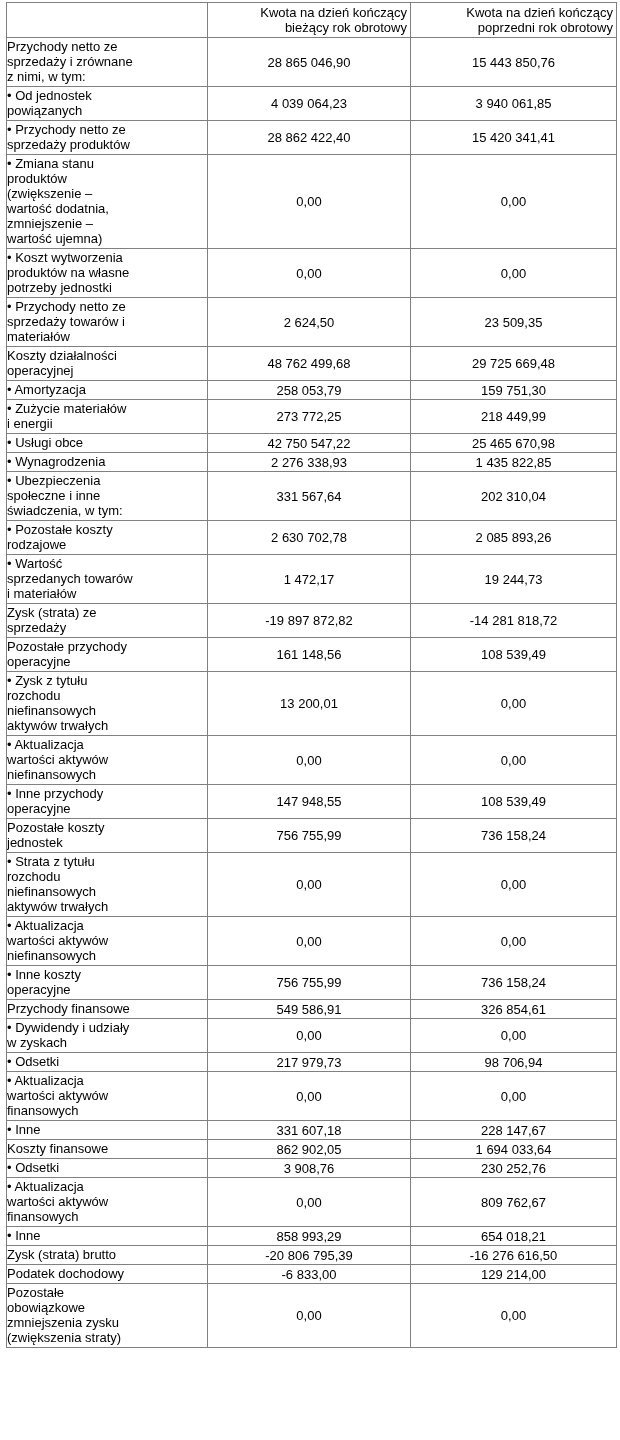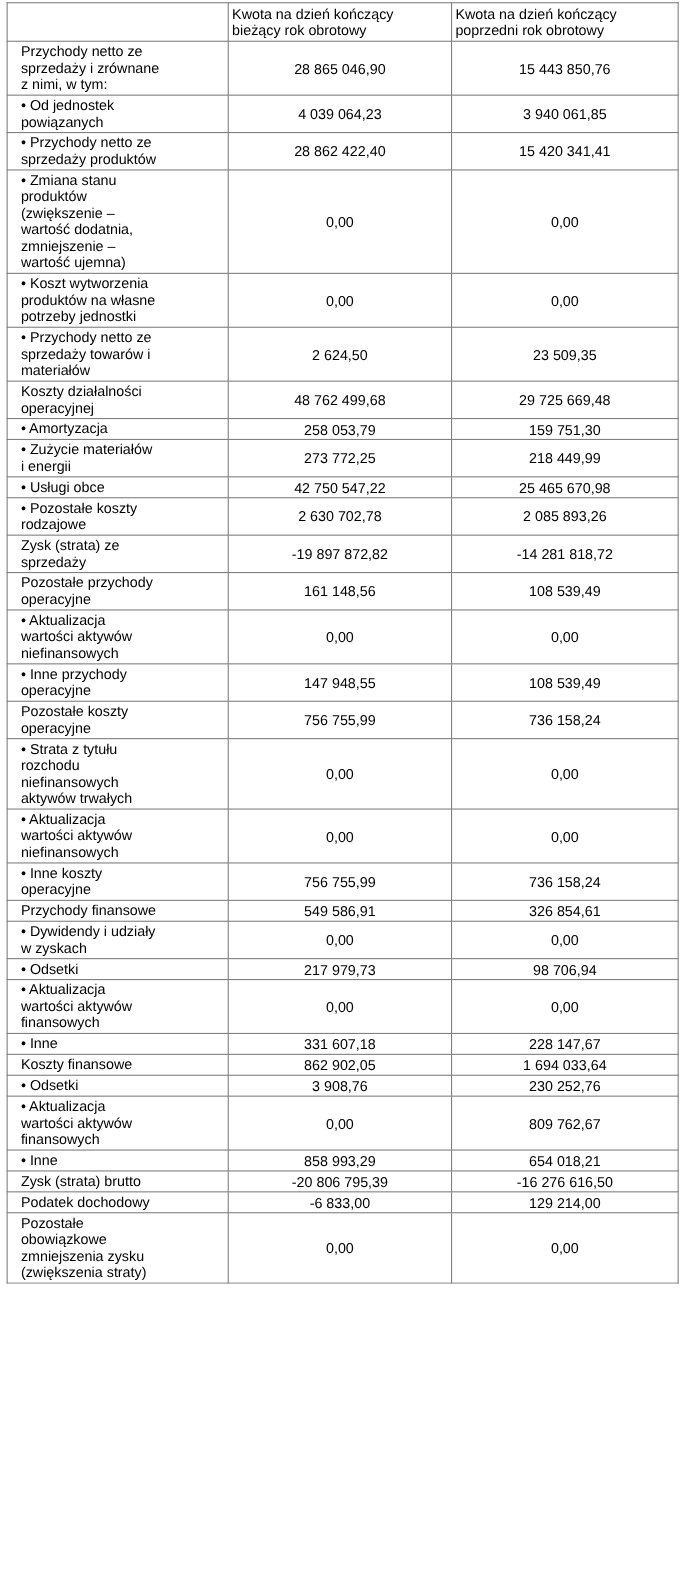--- a/index.html
+++ b/index.html
@@ -19,29 +19,29 @@
     line-height: 15px;
     color: #000000;
   }
   table.fin-table th,
   table.fin-table td {
     border: 1px solid #808080;
     font-weight: normal;
     overflow: hidden;
   }
   table.fin-table th {
-    text-align: left;
+    text-align: right;
     vertical-align: middle;
     padding: 2px 3px;
     white-space: pre-line;
   }
   td.label {
     text-align: left;
     vertical-align: top;
-    padding: 1px 3px 2px 12px;
+    padding: 1px 3px 2px 0;
     white-space: pre-line;
   }
   td.value {
     text-align: center;
     vertical-align: middle;
     padding: 1px 3px;
     white-space: nowrap;
   }
 </style>
 </head>
@@ -122,53 +122,80 @@
 i energii</td>
     <td class="value">273 772,25</td>
     <td class="value">218 449,99</td>
   </tr>
       <tr>
     <td class="label">• Usługi obce</td>
     <td class="value">42 750 547,22</td>
     <td class="value">25 465 670,98</td>
   </tr>
       <tr>
+    <td class="label">• Wynagrodzenia</td>
+    <td class="value">2 276 338,93</td>
+    <td class="value">1 435 822,85</td>
+  </tr>
+      <tr>
+    <td class="label">• Ubezpieczenia
+społeczne i inne
+świadczenia, w tym:</td>
+    <td class="value">331 567,64</td>
+    <td class="value">202 310,04</td>
+  </tr>
+      <tr>
     <td class="label">• Pozostałe koszty
 rodzajowe</td>
     <td class="value">2 630 702,78</td>
     <td class="value">2 085 893,26</td>
   </tr>
       <tr>
+    <td class="label">• Wartość
+sprzedanych towarów
+i materiałów</td>
+    <td class="value">1 472,17</td>
+    <td class="value">19 244,73</td>
+  </tr>
+      <tr>
     <td class="label">Zysk (strata) ze
 sprzedaży</td>
     <td class="value">-19 897 872,82</td>
     <td class="value">-14 281 818,72</td>
   </tr>
       <tr>
     <td class="label">Pozostałe przychody
 operacyjne</td>
     <td class="value">161 148,56</td>
     <td class="value">108 539,49</td>
   </tr>
       <tr>
+    <td class="label">• Zysk z tytułu
+rozchodu
+niefinansowych
+aktywów trwałych</td>
+    <td class="value">13 200,01</td>
+    <td class="value">0,00</td>
+  </tr>
+      <tr>
     <td class="label">• Aktualizacja
 wartości aktywów
 niefinansowych</td>
     <td class="value">0,00</td>
     <td class="value">0,00</td>
   </tr>
       <tr>
     <td class="label">• Inne przychody
 operacyjne</td>
     <td class="value">147 948,55</td>
     <td class="value">108 539,49</td>
   </tr>
       <tr>
     <td class="label">Pozostałe koszty
-operacyjne</td>
+jednostek</td>
     <td class="value">756 755,99</td>
     <td class="value">736 158,24</td>
   </tr>
       <tr>
     <td class="label">• Strata z tytułu
 rozchodu
 niefinansowych
 aktywów trwałych</td>
     <td class="value">0,00</td>
     <td class="value">0,00</td>

